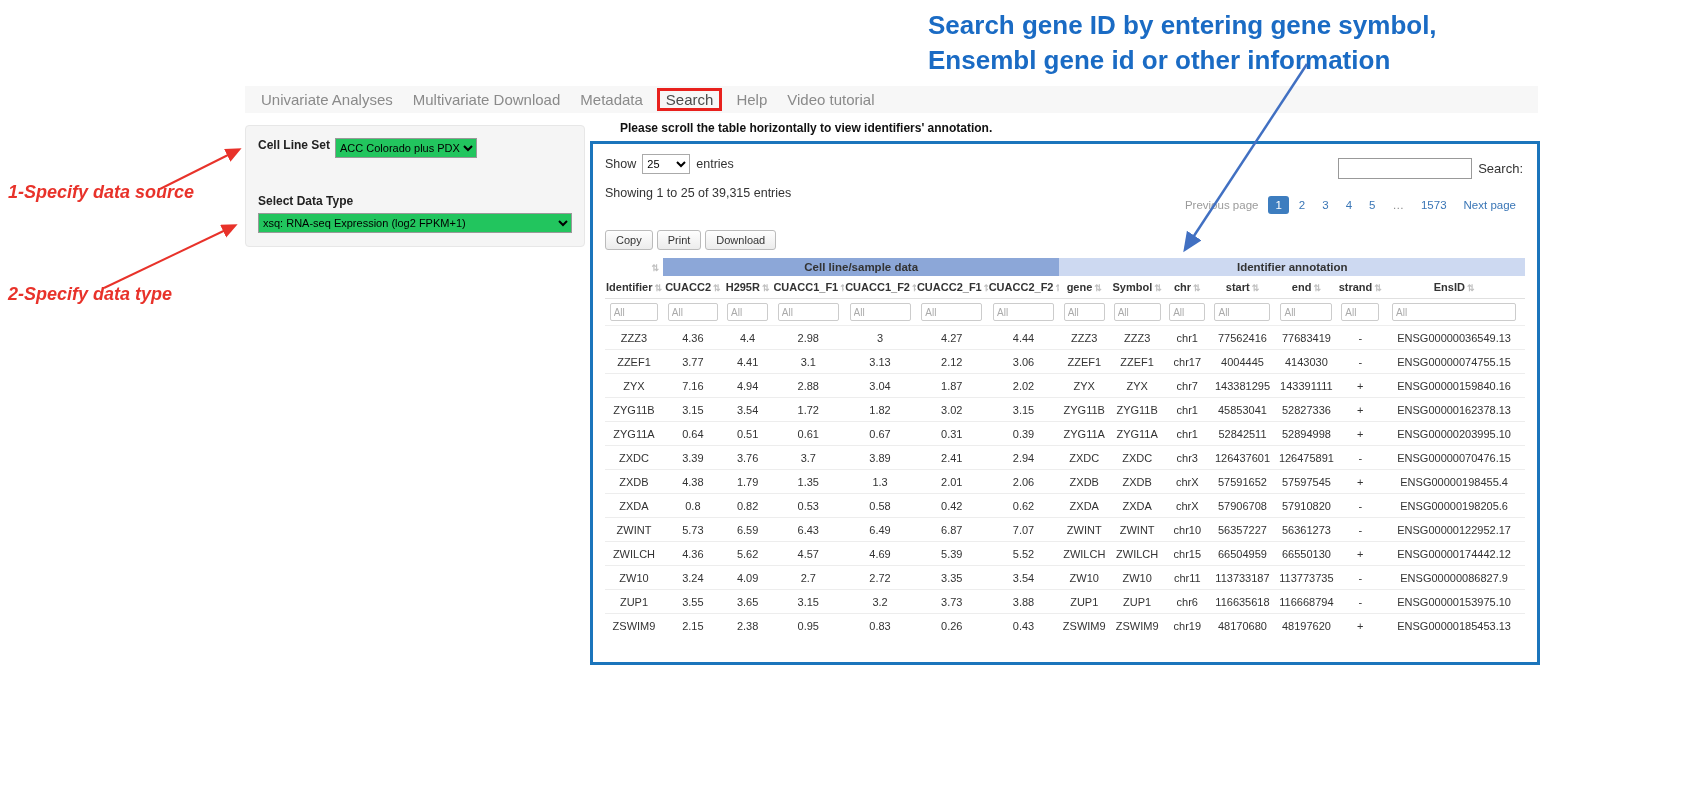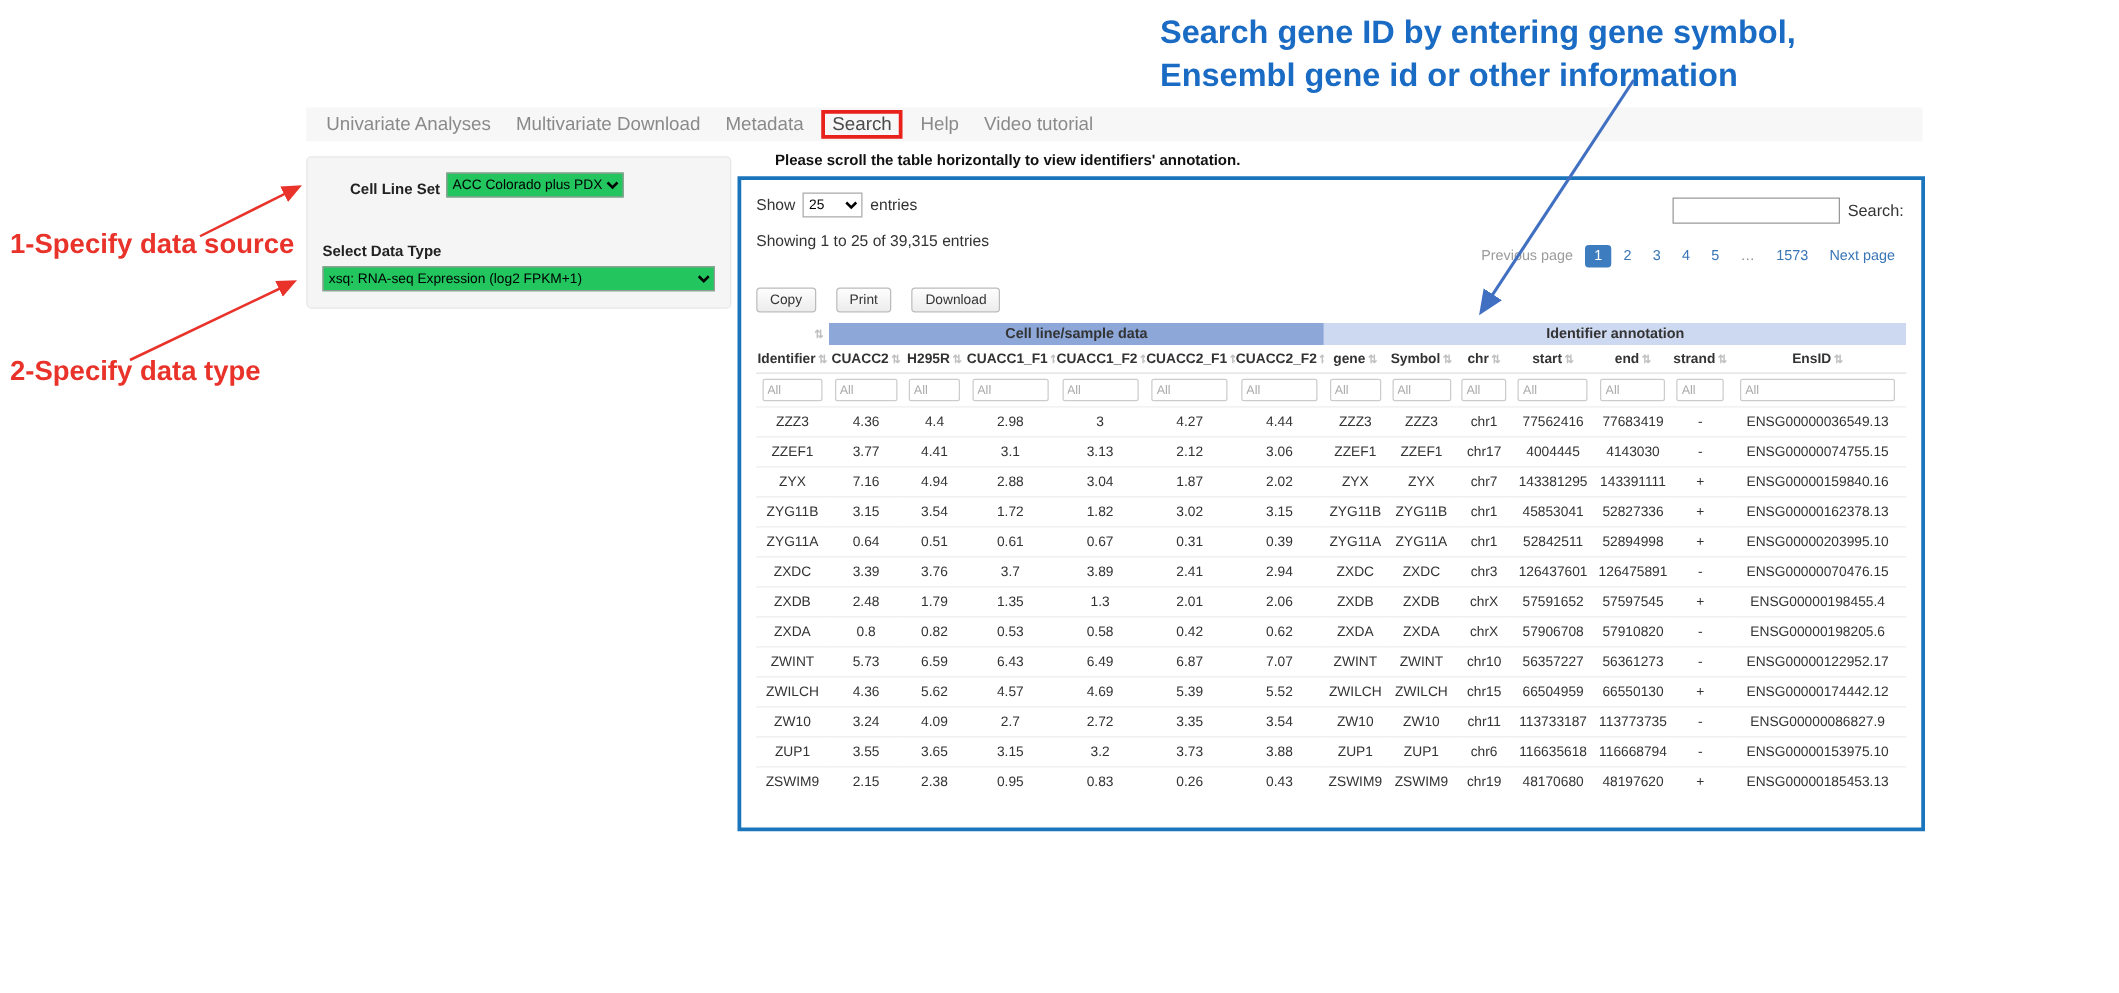--- a/index.html
+++ b/index.html
@@ -2,58 +2,58 @@
 <html><head>
 <meta charset="utf-8">
 <style>
   * { margin:0; padding:0; box-sizing:border-box; }
   body { background:#fff; font-family:"Liberation Sans", sans-serif; }
   .canvas { position:relative; width:1571px; height:794px; background:#fff; overflow:hidden; }
 
   
   .blue-note { position:absolute; left:928px; top:8px; font-size:26px; font-weight:700;
                color:#1a6bc4; line-height:1.35; }
-  .red-note { position:absolute; color:#e8322a; font-weight:700; font-size:22px; }
+  .red-note { position:absolute; color:#e8322a; font-weight:700; font-size:18px;font-style:italic; }
   .red-note-1 { left:8px; top:182px; }
   .red-note-2 { left:8px; top:284px; }
   .overlay { position:absolute; left:0; top:0; pointer-events:none; z-index:20; }
 
   
   .navbar { position:absolute; left:245px; top:86px; width:1293px; height:27px;
             background:#f7f7f7; display:flex; align-items:center; font-size:15px;
             color:#8a8a8a; padding:0 6px; }
   .nav-item { padding:2px 10px; cursor:pointer; white-space:nowrap; }
   .nav-active { border:3px solid #e8211d; color:#4a4a4a; padding:0 6px; margin:0 4px; }
 
   
   .left-panel { position:absolute; left:245px; top:125px; width:340px; height:122px;
                 background:#f5f5f5; border:1px solid #e7e7e7; border-radius:4px;
                 padding:12px; font-size:12px; color:#222; }
-  .panel-row { display:flex; align-items:flex-end; gap:5px;margin-left:22px; }
+  .panel-row { display:flex; align-items:flex-start; gap:5px; }
   .panel-label { font-weight:700; white-space:nowrap; }
   .panel-select { font-size:11px; height:20px; border:1px solid #999; background:#22c55e; }
   .dt-label { display:block; margin-top:36px; margin-bottom:5px; }
   .panel-select-full { width:100%; }
 
   .scroll-note { position:absolute; left:620px; top:121px; font-size:12px; font-weight:700; color:#111; }
 
   
   .blue-box { position:absolute; left:590px; top:141px; width:950px; height:524px;
               border:3px solid #1b75bc; background:#fff; padding:10px 12px; overflow:hidden; }
   .show-row { display:flex; align-items:center; gap:6px; font-size:12.5px; color:#333; }
   .page-len { font-size:11px; width:48px; height:20px; border:1px solid #aaa; background:#fff; }
   .search-wrap { position:absolute; top:14px; right:14px; display:flex; align-items:center; gap:6px; font-size:13px; color:#333; }
   .search-input { width:134px; height:21px; border:1px solid #999; background:#fff; padding:0 4px; font-size:12px; }
   .showing-text { margin-top:12px; font-size:12.5px; color:#333; }
   .pagination { position:absolute; top:52px; right:14px; display:flex; align-items:center; gap:3px; font-size:11.5px; }
   .page-btn { padding:3px 7px; color:#3a76b6; cursor:pointer; border-radius:3px; }
   .page-prev { color:#9b9b9b; }
   .page-ellipsis { color:#8a8a8a; cursor:default; }
   .page-active { background:#3d7dbf; color:#fff; }
-  .export-row { margin-top:30px; display:flex; gap:16px; }
+  .export-row { margin-top:30px; display:flex; gap:4px; }
   .dt-btn { font-size:11px; padding:3px 10px; border:1px solid #bbb; border-radius:3px;
             background:linear-gradient(#fefefe,#ececec); color:#333; cursor:pointer;
             font-family:"Liberation Sans", sans-serif; }
 
   
   .results-table { width:100%; border-collapse:collapse; margin-top:8px; font-size:11px;
                    color:#333; table-layout:fixed; }
   .results-table th, .results-table td { text-align:center; padding:3px 2px;
                    overflow:hidden; white-space:nowrap; }
   .group-row th { font-size:11.5px; font-weight:700; padding:3px 0; }
@@ -288,21 +288,21 @@
             <td>ZXDC</td>
             <td>ZXDC</td>
             <td>chr3</td>
             <td>126437601</td>
             <td>126475891</td>
             <td>-</td>
             <td>ENSG00000070476.15</td>
           </tr>
           <tr>
             <td>ZXDB</td>
-            <td>2.48</td>
+            <td>4.38</td>
             <td>1.79</td>
             <td>1.35</td>
             <td>1.3</td>
             <td>2.01</td>
             <td>2.06</td>
             <td>ZXDB</td>
             <td>ZXDB</td>
             <td>chrX</td>
             <td>57591652</td>
             <td>57597545</td>

